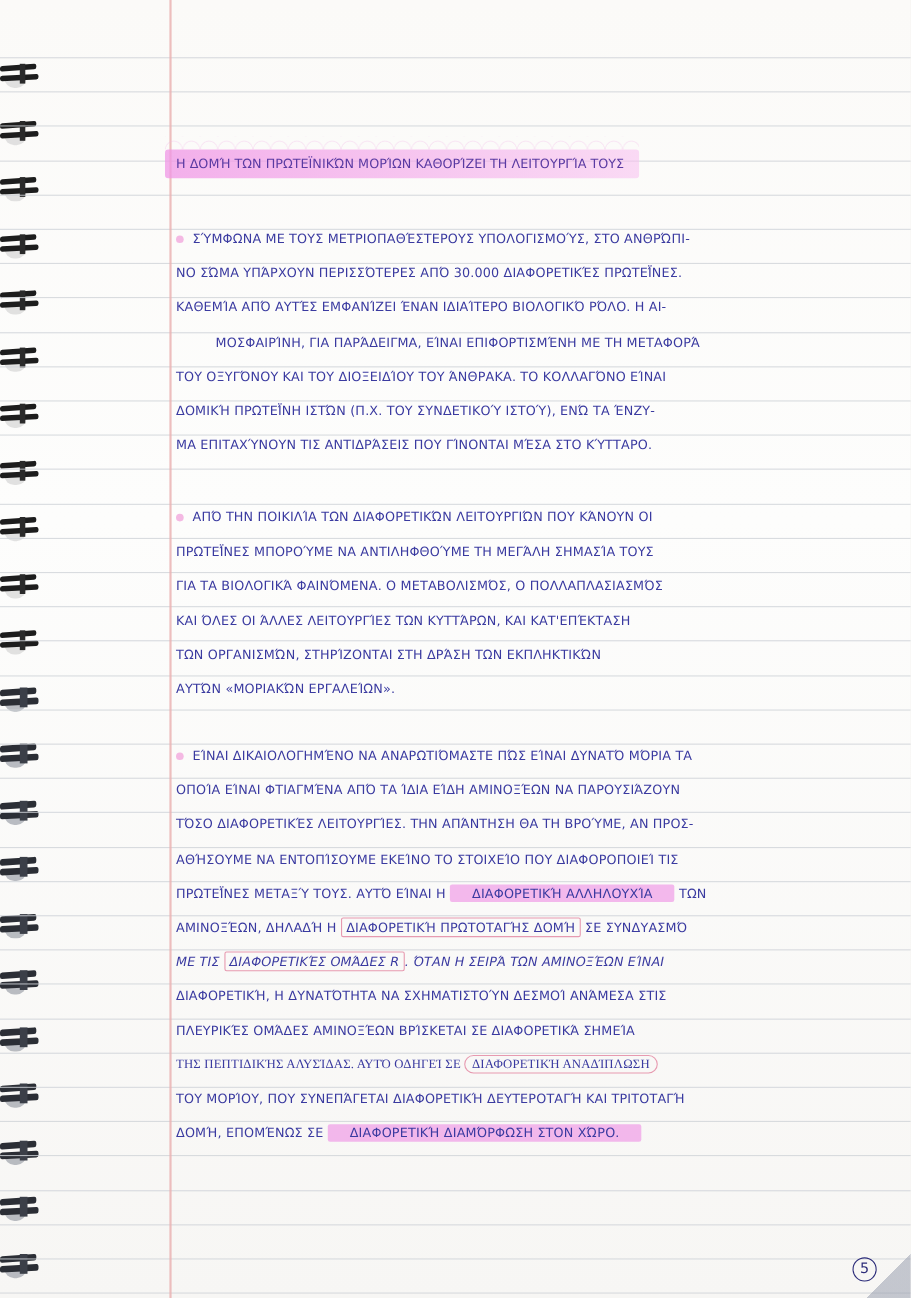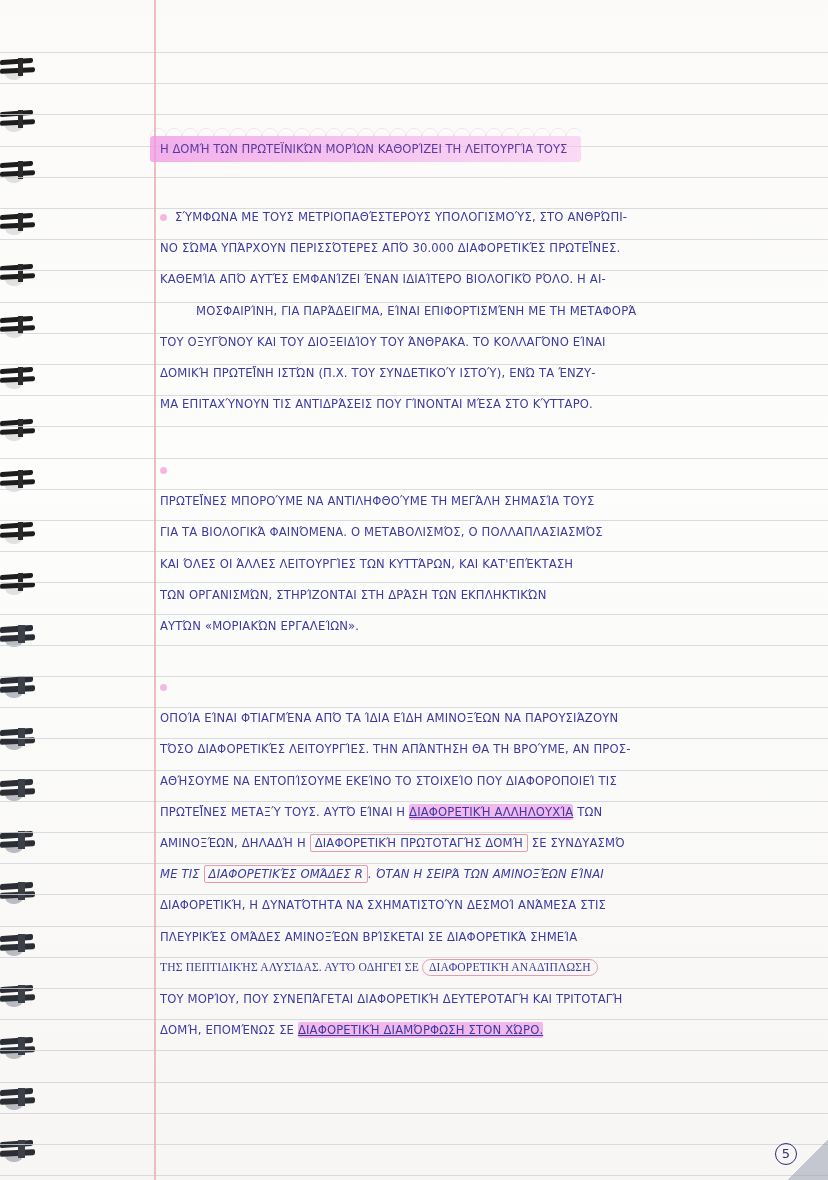--- a/index.html
+++ b/index.html
@@ -52,21 +52,21 @@
   }
   .title-line::after {
     content: ""; position: absolute; left: 0; right: 0; top: -12px; height: 12px;
     background: radial-gradient(circle at 8px 12px, transparent 7px, rgba(240,180,230,0.35) 7.5px, transparent 8.5px) repeat-x;
     background-size: 16px 12px;
   }
   .bullet {
     display: inline-block; width: 7px; height: 7px; border-radius: 50%;
     background: #f4b9e3; margin-right: 8px; vertical-align: middle;
   }
-  .hl { background: rgba(238,140,228,0.6); padding: 1px 0; border-radius: 2px; text-decoration: underline; }
+  .hl { background: rgba(238,140,228,0.6); padding: 1px 20px; border-radius: 2px; }
   .box { border: 1.5px solid #e79ab0; padding: 1px 4px; border-radius: 2px; }
   .cloud { border: 1.5px solid #e79ab0; padding: 1px 6px; border-radius: 12px; }
   .page-num {
     position: absolute; left: 775px; top: 1143px; width: 20px; height: 20px;
     border: 1.6px solid #2d2d7a; border-radius: 50%;
     color: #2d2d7a; font-size: 13px; line-height: 20px; text-align: center;
   }
 </style>
 </head>
 <body>
@@ -252,29 +252,29 @@
   <div class="text" id="para1" style="top:202px;">
       <div class="line" style="top: 0px;"><span class="bullet"></span><span>Σύμφωνα με τους μετριοπαθέστερους υπολογισμούς, στο ανθρώπι-</span></div>
       <div class="line" style="top: 31px;"><span>νο σώμα υπάρχουν περισσότερες από 30.000 διαφορετικές πρωτεΐνες.</span></div>
       <div class="line" style="top: 62px;"><span>Καθεμία από αυτές εμφανίζει έναν ιδιαίτερο βιολογικό ρόλο. Η αι-</span></div>
       <div class="line" style="top: 94px; margin-left: 36px;"><span>μοσφαιρίνη, για παράδειγμα, είναι επιφορτισμένη με τη μεταφορά</span></div>
       <div class="line" style="top: 125px;"><span>του οξυγόνου και του διοξειδίου του άνθρακα. Το κολλαγόνο είναι</span></div>
       <div class="line" style="top: 156px;"><span>δομική πρωτεΐνη ιστών (π.χ. του συνδετικού ιστού), ενώ τα ένζυ-</span></div>
       <div class="line" style="top: 187px;"><span>μα επιταχύνουν τις αντιδράσεις που γίνονται μέσα στο κύτταρο.</span></div>
     </div>
   <div class="text" id="para2" style="top:455px;">
-      <div class="line" style="top: 0px;"><span class="bullet"></span></div>
+      <div class="line" style="top: 0px;"><span class="bullet"></span><span>Από την ποικιλία των διαφορετικών λειτουργιών που κάνουν οι</span></div>
       <div class="line" style="top: 31px;"><span>πρωτεΐνες μπορούμε να αντιληφθούμε τη μεγάλη σημασία τους</span></div>
       <div class="line" style="top: 62px;"><span>για τα βιολογικά φαινόμενα. Ο μεταβολισμός, ο πολλαπλασιασμός</span></div>
       <div class="line" style="top: 94px;"><span>και όλες οι άλλες λειτουργίες των κυττάρων, και κατ'επέκταση</span></div>
       <div class="line" style="top: 125px;"><span>των οργανισμών, στηρίζονται στη δράση των εκπληκτικών</span></div>
       <div class="line" style="top: 156px;"><span>αυτών «μοριακών εργαλείων».</span></div>
     </div>
   <div class="text" id="para3" style="top:672px;">
-      <div class="line" style="top: 0px;"><span class="bullet"></span></div>
+      <div class="line" style="top: 0px;"><span class="bullet"></span><span>Είναι δικαιολογημένο να αναρωτιόμαστε πώς είναι δυνατό μόρια τα</span></div>
       <div class="line" style="top: 31px;"><span>οποία είναι φτιαγμένα από τα ίδια είδη αμινοξέων να παρουσιάζουν</span></div>
       <div class="line" style="top: 62px;"><span>τόσο διαφορετικές λειτουργίες. Την απάντηση θα τη βρούμε, αν προσ-</span></div>
       <div class="line" style="top: 94px;"><span>αθήσουμε να εντοπίσουμε εκείνο το στοιχείο που διαφοροποιεί τις</span></div>
       <div class="line" style="top: 125px;"><span>πρωτεΐνες μεταξύ τους. Αυτό είναι η </span><span class="hl">διαφορετική αλληλουχία</span><span> των</span></div>
       <div class="line" style="top: 156px;"><span>αμινοξέων, δηλαδή η </span><span class="box">διαφορετική πρωτοταγής δομή</span><span> σε συνδυασμό</span></div>
       <div class="line" style="top: 187px; font-style: italic;"><span>με τις </span><span class="box">διαφορετικές ομάδες R</span><span>. Όταν η σειρά των αμινοξέων είναι</span></div>
       <div class="line" style="top: 218px;"><span>διαφορετική, η δυνατότητα να σχηματιστούν δεσμοί ανάμεσα στις</span></div>
       <div class="line" style="top: 250px;"><span>πλευρικές ομάδες αμινοξέων βρίσκεται σε διαφορετικά σημεία</span></div>
       <div class="line" style="top: 281px; font-family: Liberation Serif, serif;"><span>της πεπτιδικής αλυσίδας. Αυτό οδηγεί σε </span><span class="cloud">διαφορετική αναδίπλωση</span></div>
       <div class="line" style="top: 312px;"><span>του μορίου, που συνεπάγεται διαφορετική δευτεροταγή και τριτοταγή</span></div>

